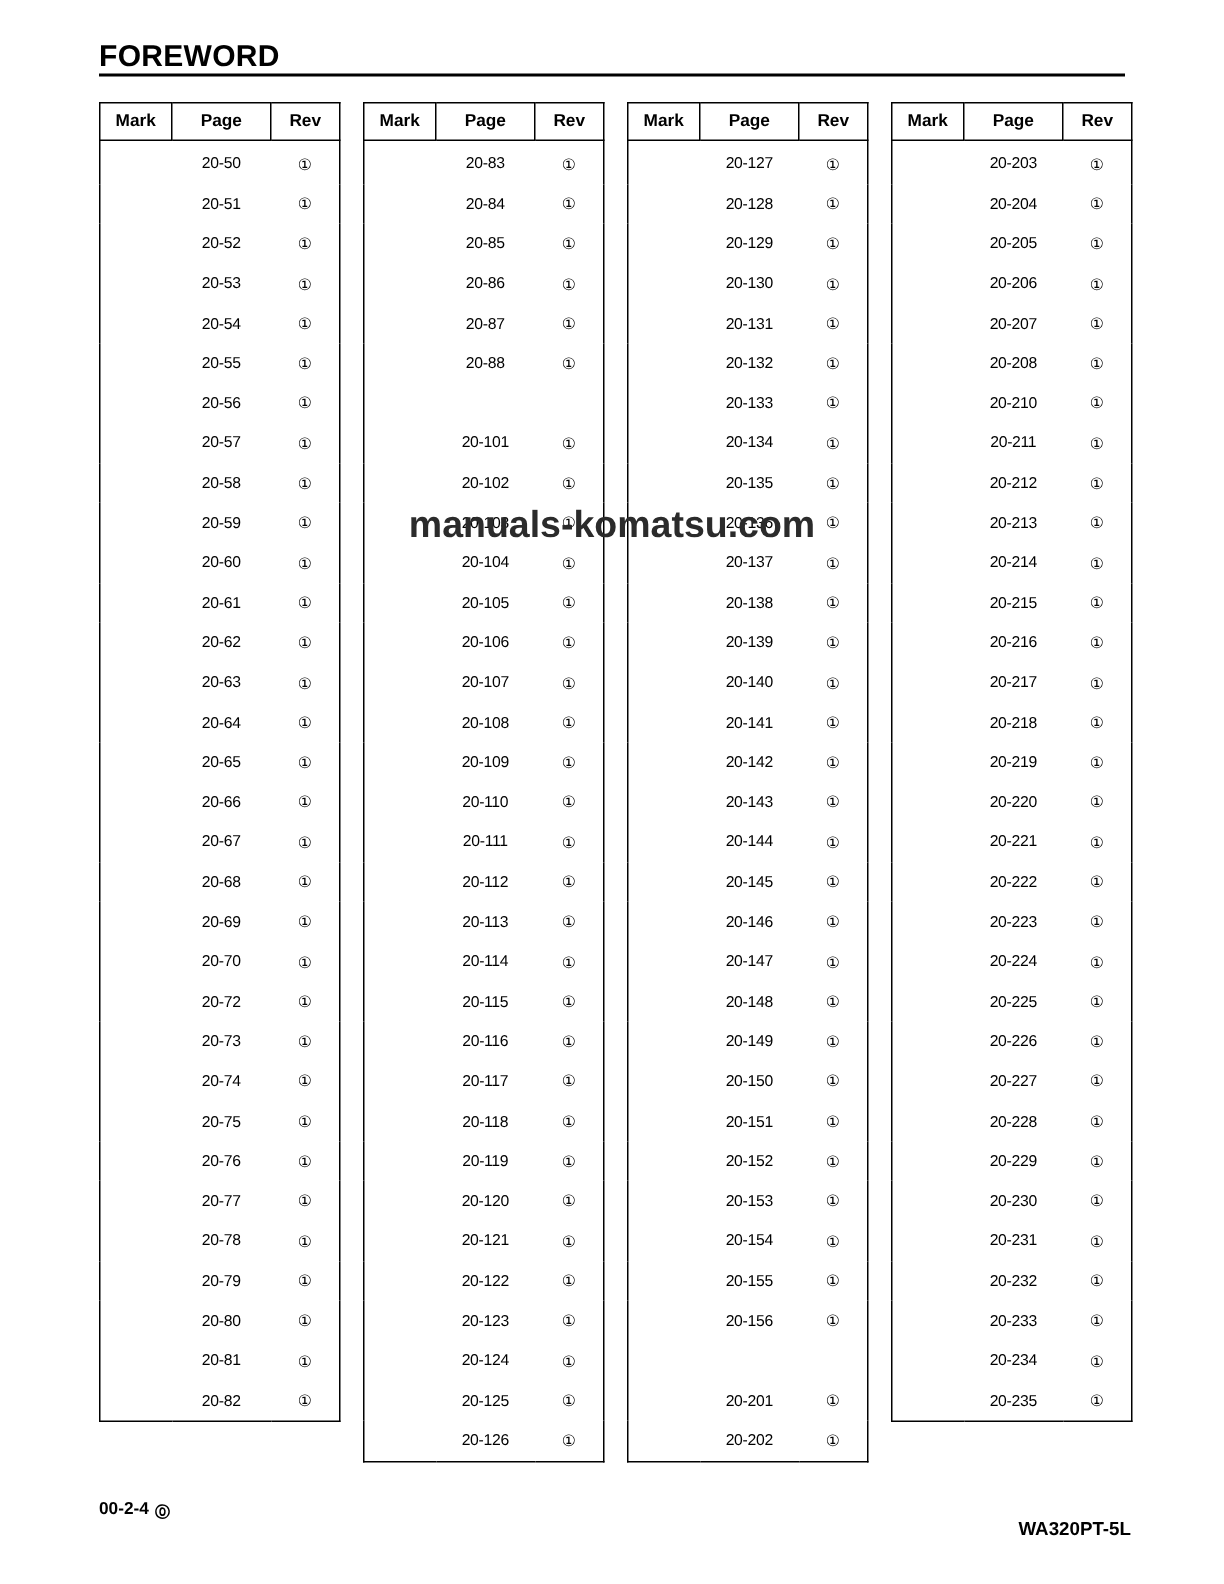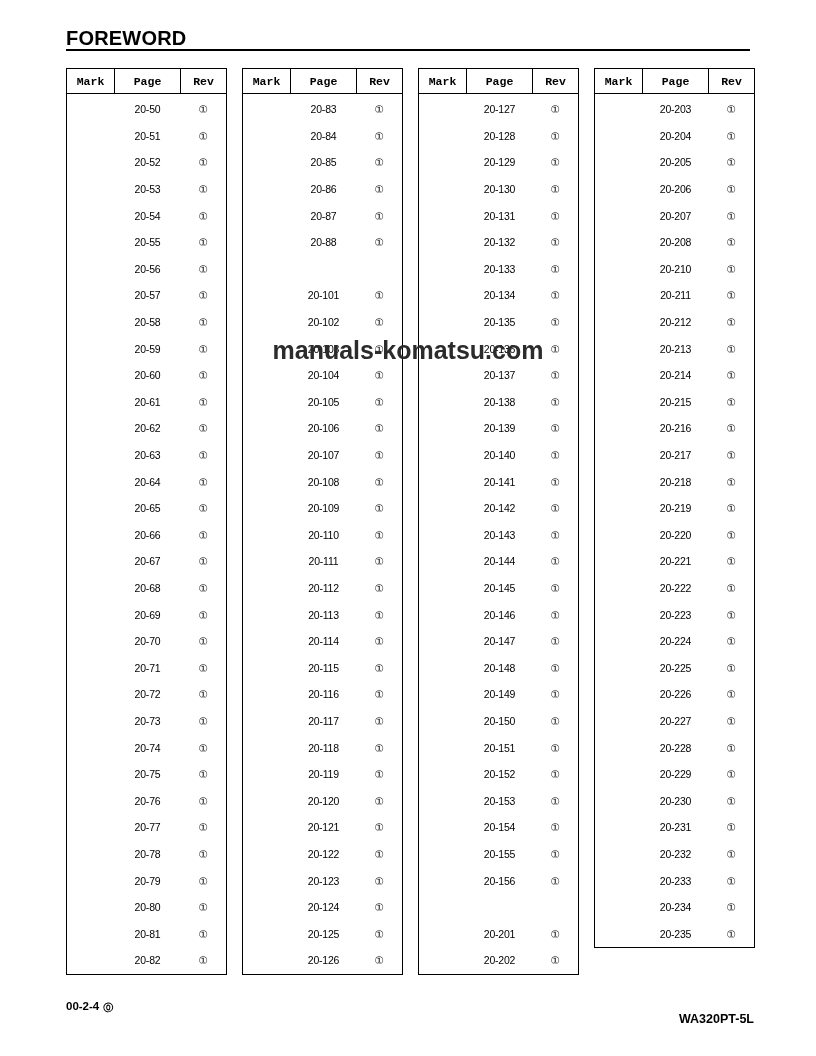--- a/index.html
+++ b/index.html
@@ -74,21 +74,20 @@
 
   table.revtable th {
     border: 1.6px solid #000;
     height: 24px;
     font-size: 11.5px;
     font-weight: bold;
     text-align: center;
     vertical-align: middle;
     padding: 0;
     background: #fff;
-    font-family: Liberation Mono, monospace;
   }
   table.revtable td {
     border-left: 1.6px solid #000;
     border-right: 1.6px solid #000;
     border-top: none;
     border-bottom: none;
     height: 26.6px;
     font-size: 10.5px;
     text-align: center;
     vertical-align: middle;
@@ -283,25 +282,20 @@
               <td class="cell-page">20-69</td>
               <td class="cell-rev">①</td>
             </tr>
             <tr>
               <td class="cell-mark"></td>
               <td class="cell-page">20-70</td>
               <td class="cell-rev">①</td>
             </tr>
             <tr>
               <td class="cell-mark"></td>
-              <td class="cell-page">20-71</td>
-              <td class="cell-rev">①</td>
-            </tr>
-            <tr>
-              <td class="cell-mark"></td>
               <td class="cell-page">20-72</td>
               <td class="cell-rev">①</td>
             </tr>
             <tr>
               <td class="cell-mark"></td>
               <td class="cell-page">20-73</td>
               <td class="cell-rev">①</td>
             </tr>
             <tr>
               <td class="cell-mark"></td>

